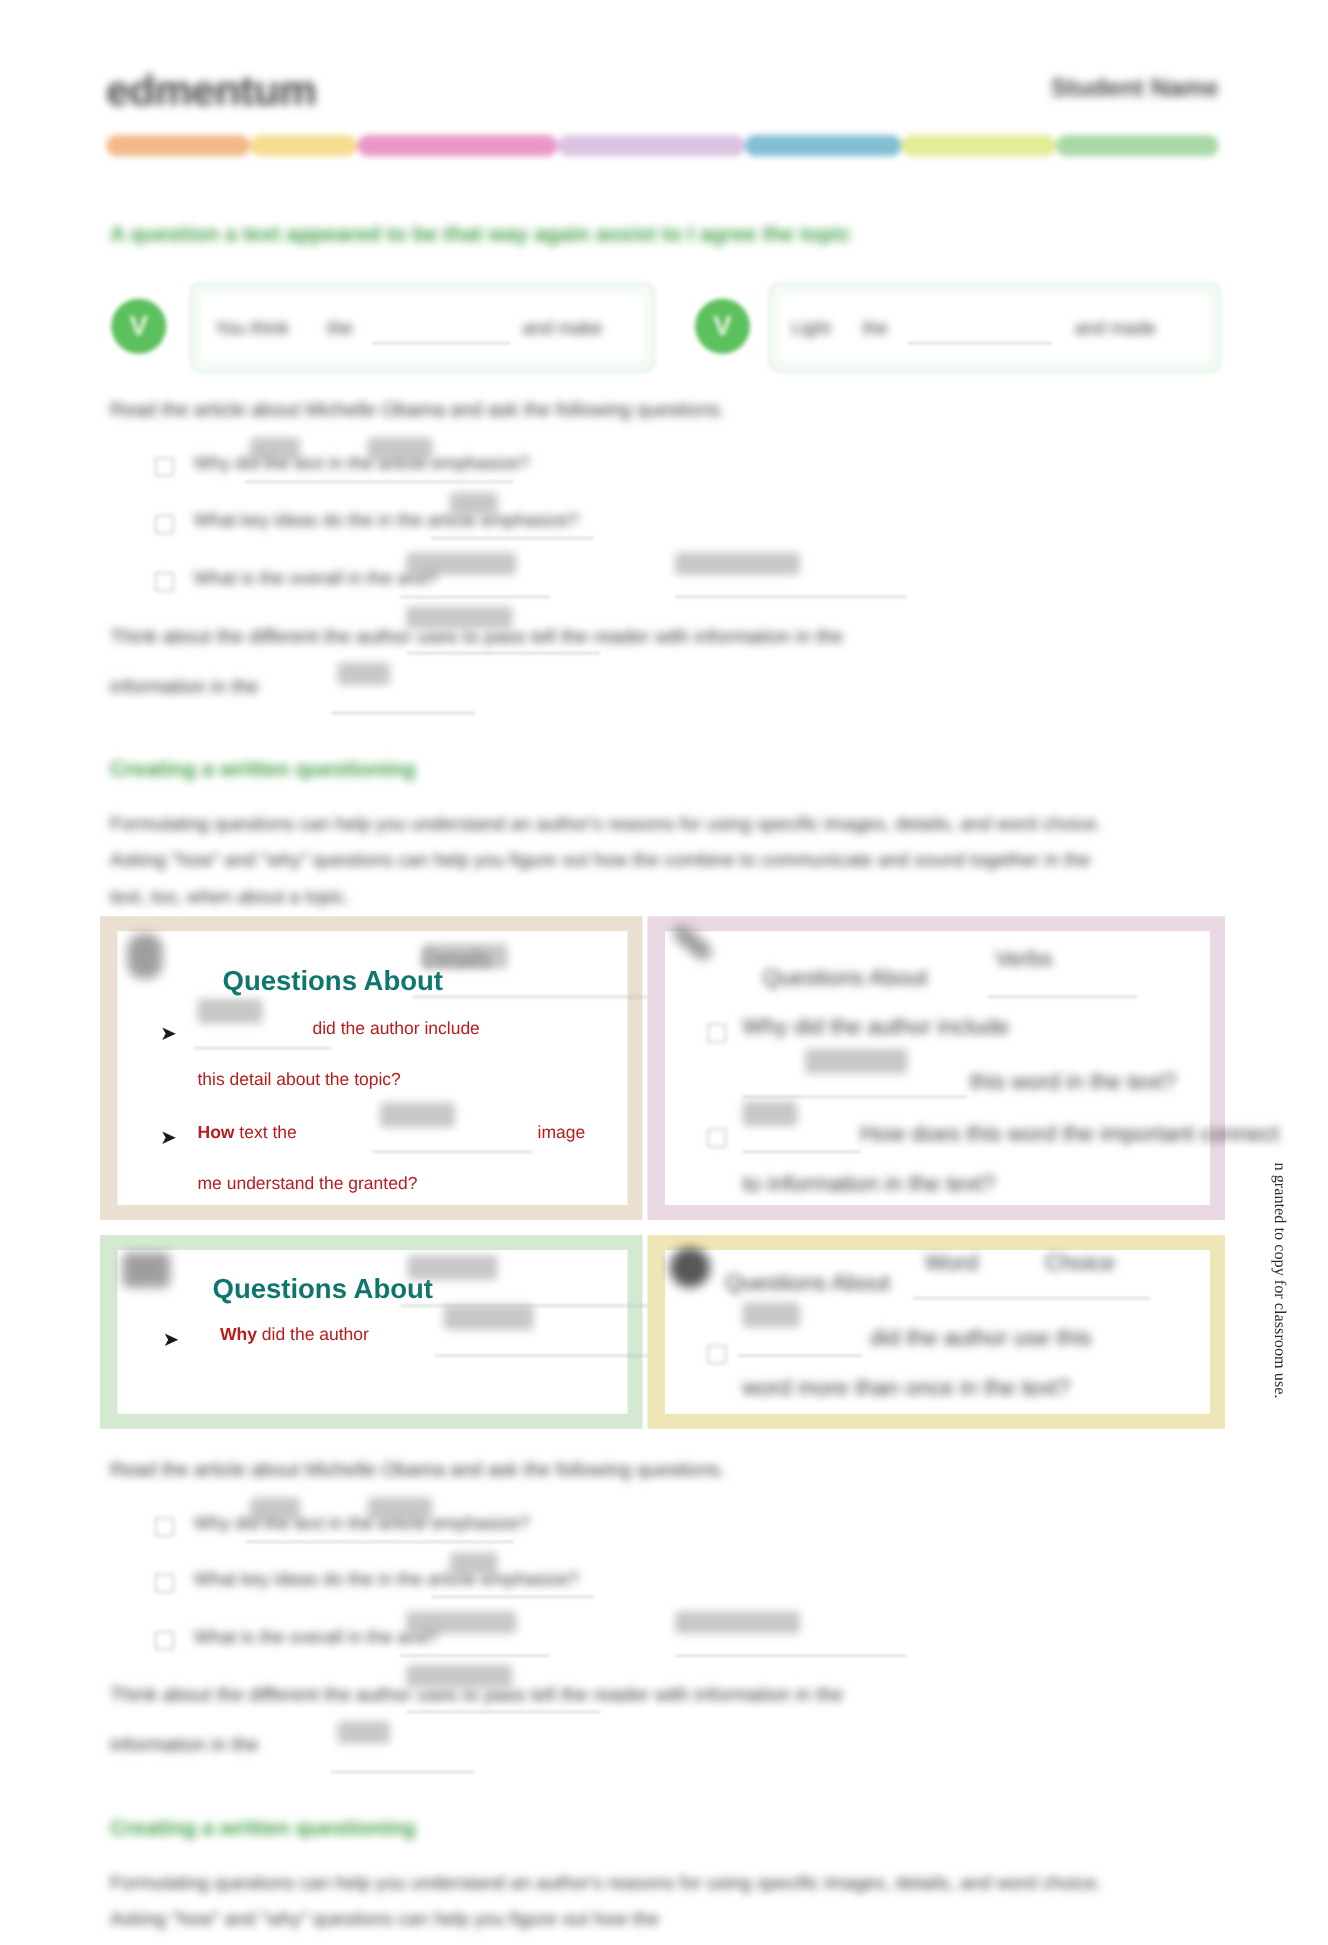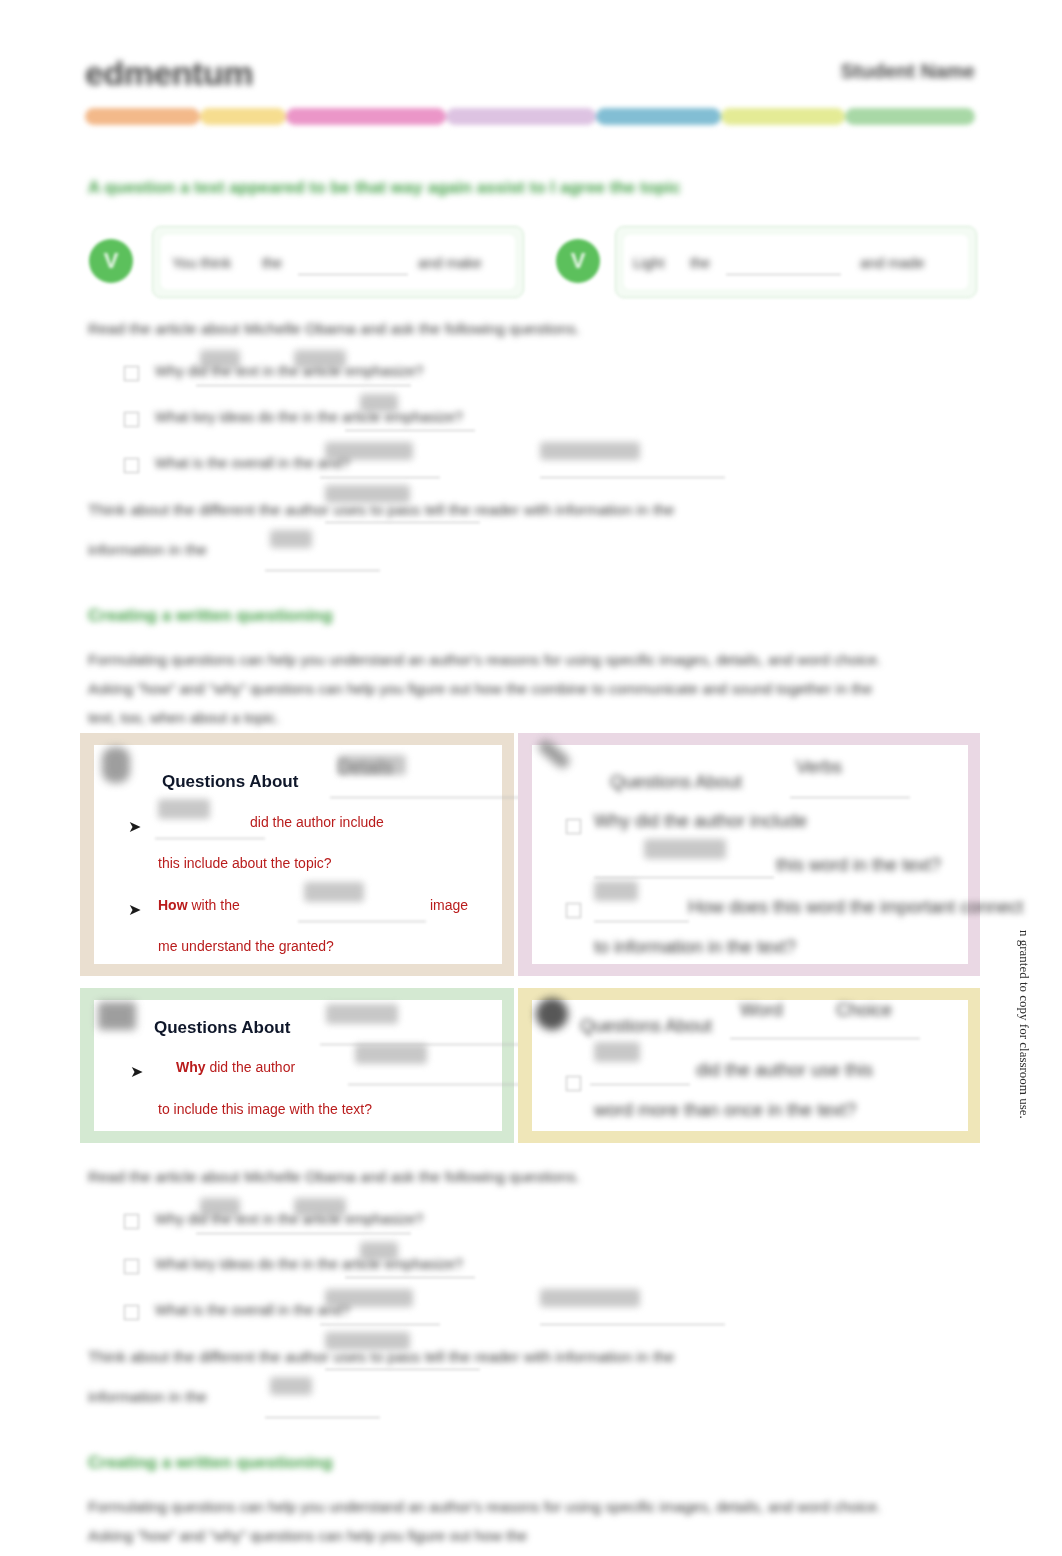--- a/index.html
+++ b/index.html
@@ -143,24 +143,25 @@
     background: #ffffff;
   }
   .card-icon {
     position: absolute;
     background: #8e8e8e;
     filter: blur(4.2px);
     opacity: 0.85;
   }
   .card-title {
     position: absolute;
-    font-size: 17px;
-    font-weight: 700;
-    color: #0f172a;
-    white-space: nowrap;
+    font-size: 22px;
+    font-weight: 700;
+    color: #0f766e;
+    white-space: nowrap;
+    margin-left: 16px;
   }
   .card-line {
     position: absolute;
     font-size: 14px;
     color: #b91c1c;
     white-space: nowrap;
   }
   .card-line b { font-weight: 700; }
   .arrow {
     position: absolute;
@@ -298,24 +299,24 @@
     <div class="card-icon" style="left:22px; top:14px; width:28px; height:36px; border-radius:12px;"></div>
     <div class="card-title" style="left:82px; top:39px;">Questions About</div>
     <div class="card-blur" style="left:258px; top:24px;">Details</div>
     <div class="redact" style="left:258px; top:22px; width:68px; height:20px;"></div>
     <div class="blank-line" style="left:250px; top:64px; width:220px;"></div>
 
     <div class="arrow" style="left:48px; top:84px;">➤</div>
     <div class="redact" style="left:78px; top:66px; width:52px; height:20px;"></div>
     <div class="blank-line" style="left:75px; top:105px; width:110px;"></div>
     <div class="card-line" style="left:170px; top:81px;">did the author include</div>
-    <div class="card-line" style="left:78px; top:122px;">this include about the topic?</div>
+    <div class="card-line" style="left:78px; top:122px;">this detail about the topic?</div>
 
     <div class="arrow" style="left:48px; top:167px;">➤</div>
-    <div class="card-line" style="left:78px; top:164px;"><b>How</b> <span>with the</span></div>
+    <div class="card-line" style="left:78px; top:164px;"><b>How</b> <span>text the</span></div>
     <div class="redact" style="left:224px; top:149px; width:60px; height:20px;"></div>
     <div class="blank-line" style="left:218px; top:188px; width:128px;"></div>
     <div class="card-line" style="left:350px; top:164px;">image</div>
     <div class="card-line" style="left:78px; top:205px;">me understand the granted?</div>
   </div>
 
   <div class="card" style="left:518px; top:733px; width:462px; height:243px; background:#ead8e4;">
     <div class="inner"></div>
     <div class="card-icon" style="left:18px; top:14px; width:36px; height:14px; border-radius:7px; transform:rotate(40deg);"></div>
     <div class="card-blur" style="left:92px; top:39px;">Questions About</div>
@@ -339,21 +340,20 @@
     <div class="inner"></div>
     <div class="card-icon" style="left:18px; top:14px; width:38px; height:28px; border-radius:4px;"></div>
     <div class="card-title" style="left:74px; top:30px;">Questions About</div>
     <div class="redact" style="left:246px; top:16px; width:72px; height:20px;"></div>
     <div class="blank-line" style="left:240px; top:56px; width:225px;"></div>
 
     <div class="arrow" style="left:50px; top:74px;">➤</div>
     <div class="card-line" style="left:96px; top:71px;"><b>Why</b> <span>did the author</span></div>
     <div class="redact" style="left:275px; top:56px; width:72px; height:20px;"></div>
     <div class="blank-line" style="left:268px; top:96px; width:195px;"></div>
-    <div class="card-line" style="left:78px; top:113px;">to include this image with the text?</div>
   </div>
 
   <div class="card" style="left:518px; top:988px; width:462px; height:155px; background:#efe6b8;">
     <div class="inner"></div>
     <div class="card-icon" style="left:18px; top:10px; width:32px; height:32px; border-radius:50%; background:#3a3a3a;"></div>
     <div class="card-blur" style="left:62px; top:28px;">Questions About</div>
     <div class="card-blur" style="left:222px; top:12px;">Word</div>
     <div class="card-blur" style="left:318px; top:12px;">Choice</div>
     <div class="blank-line" style="left:212px; top:50px; width:190px;"></div>
 

